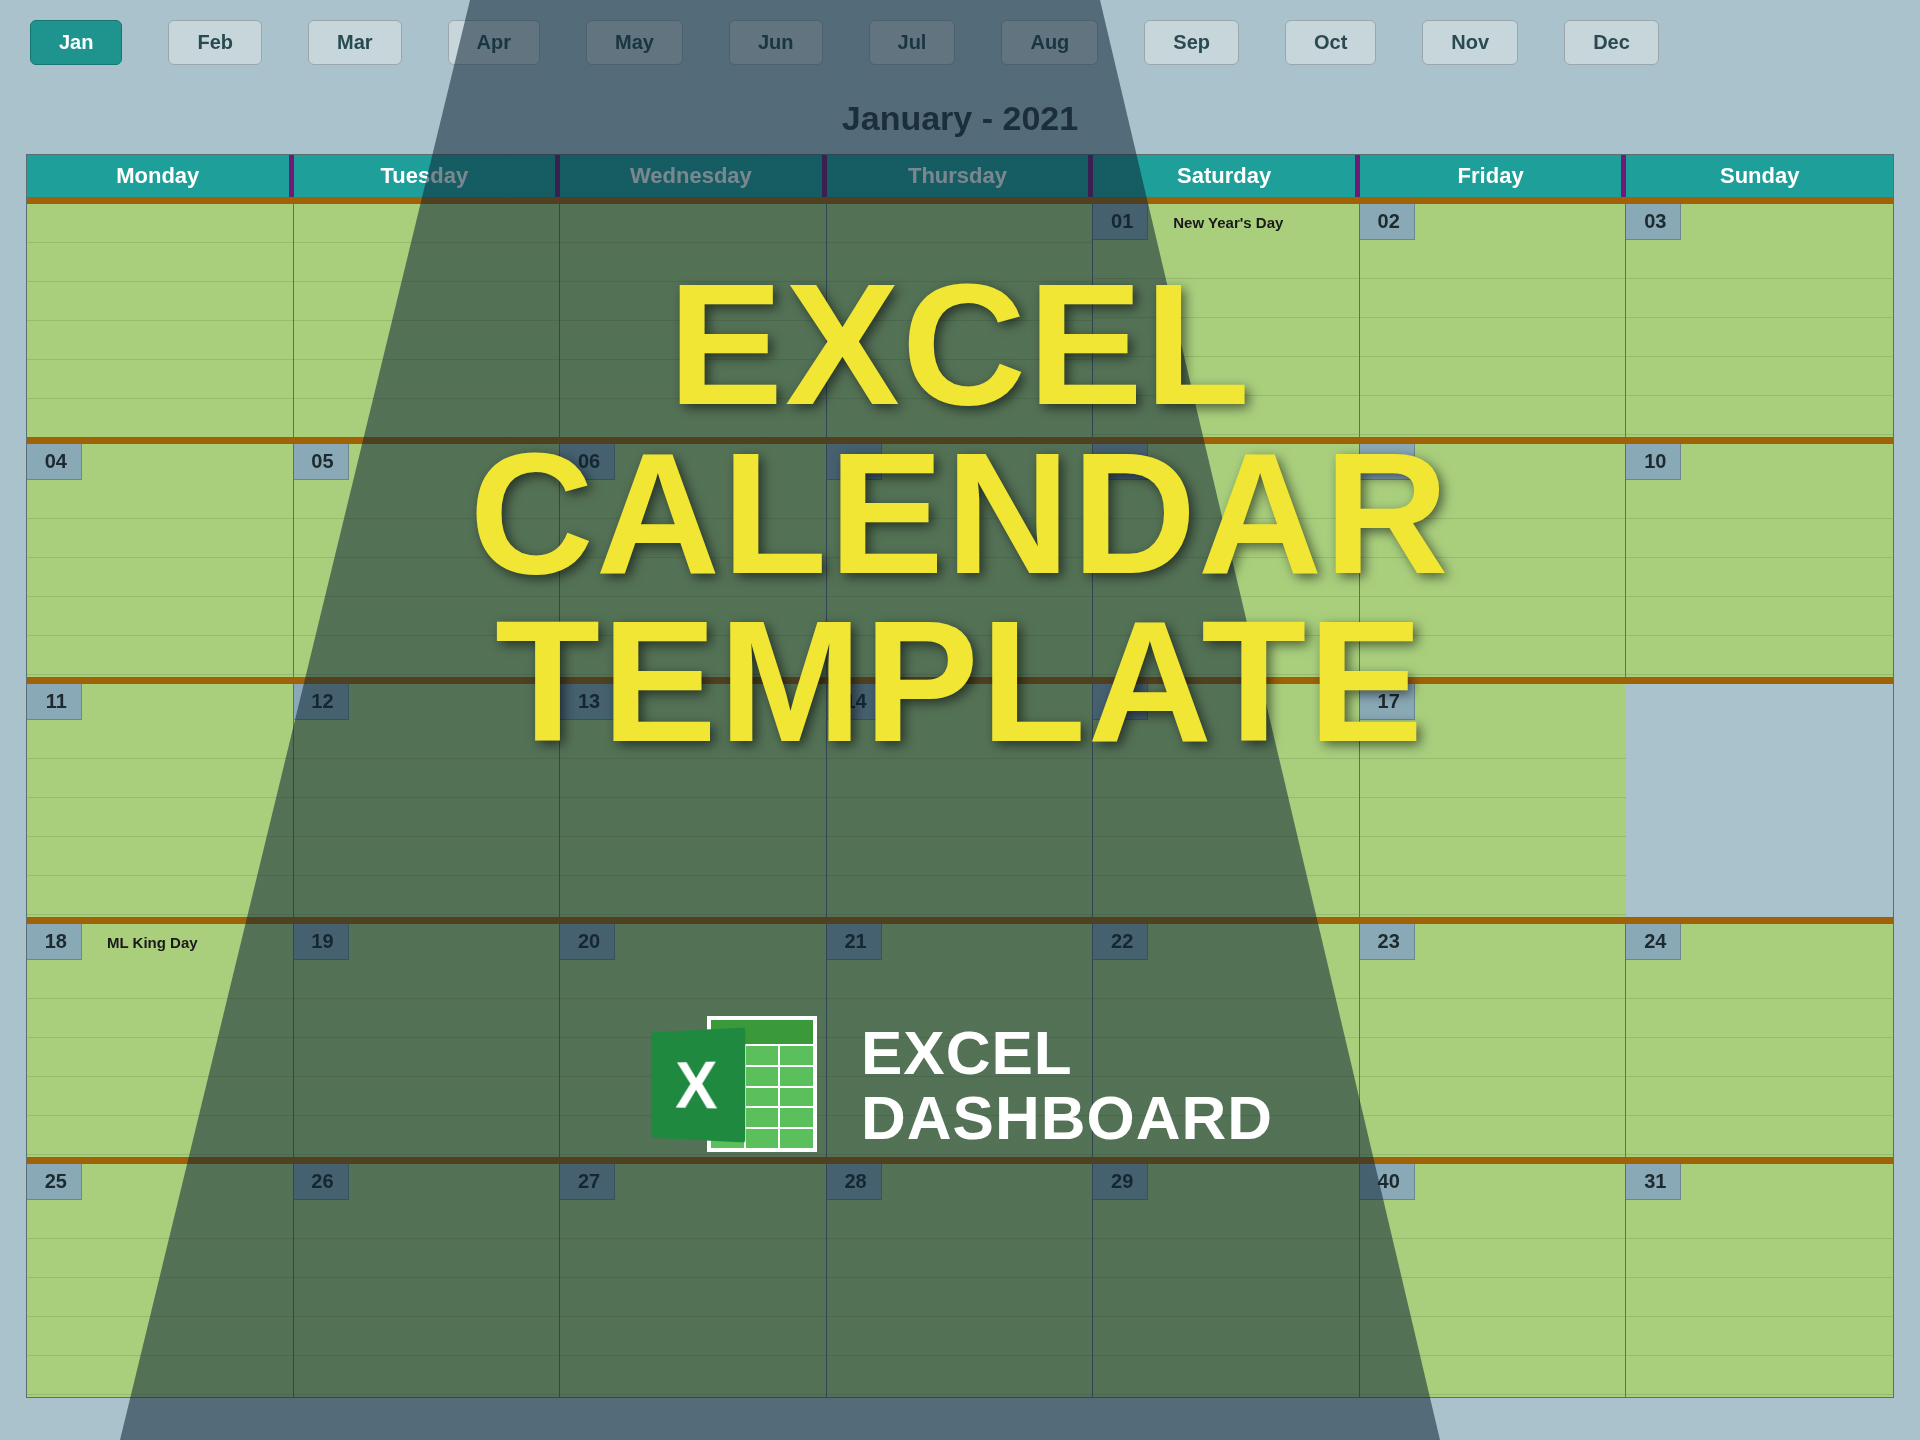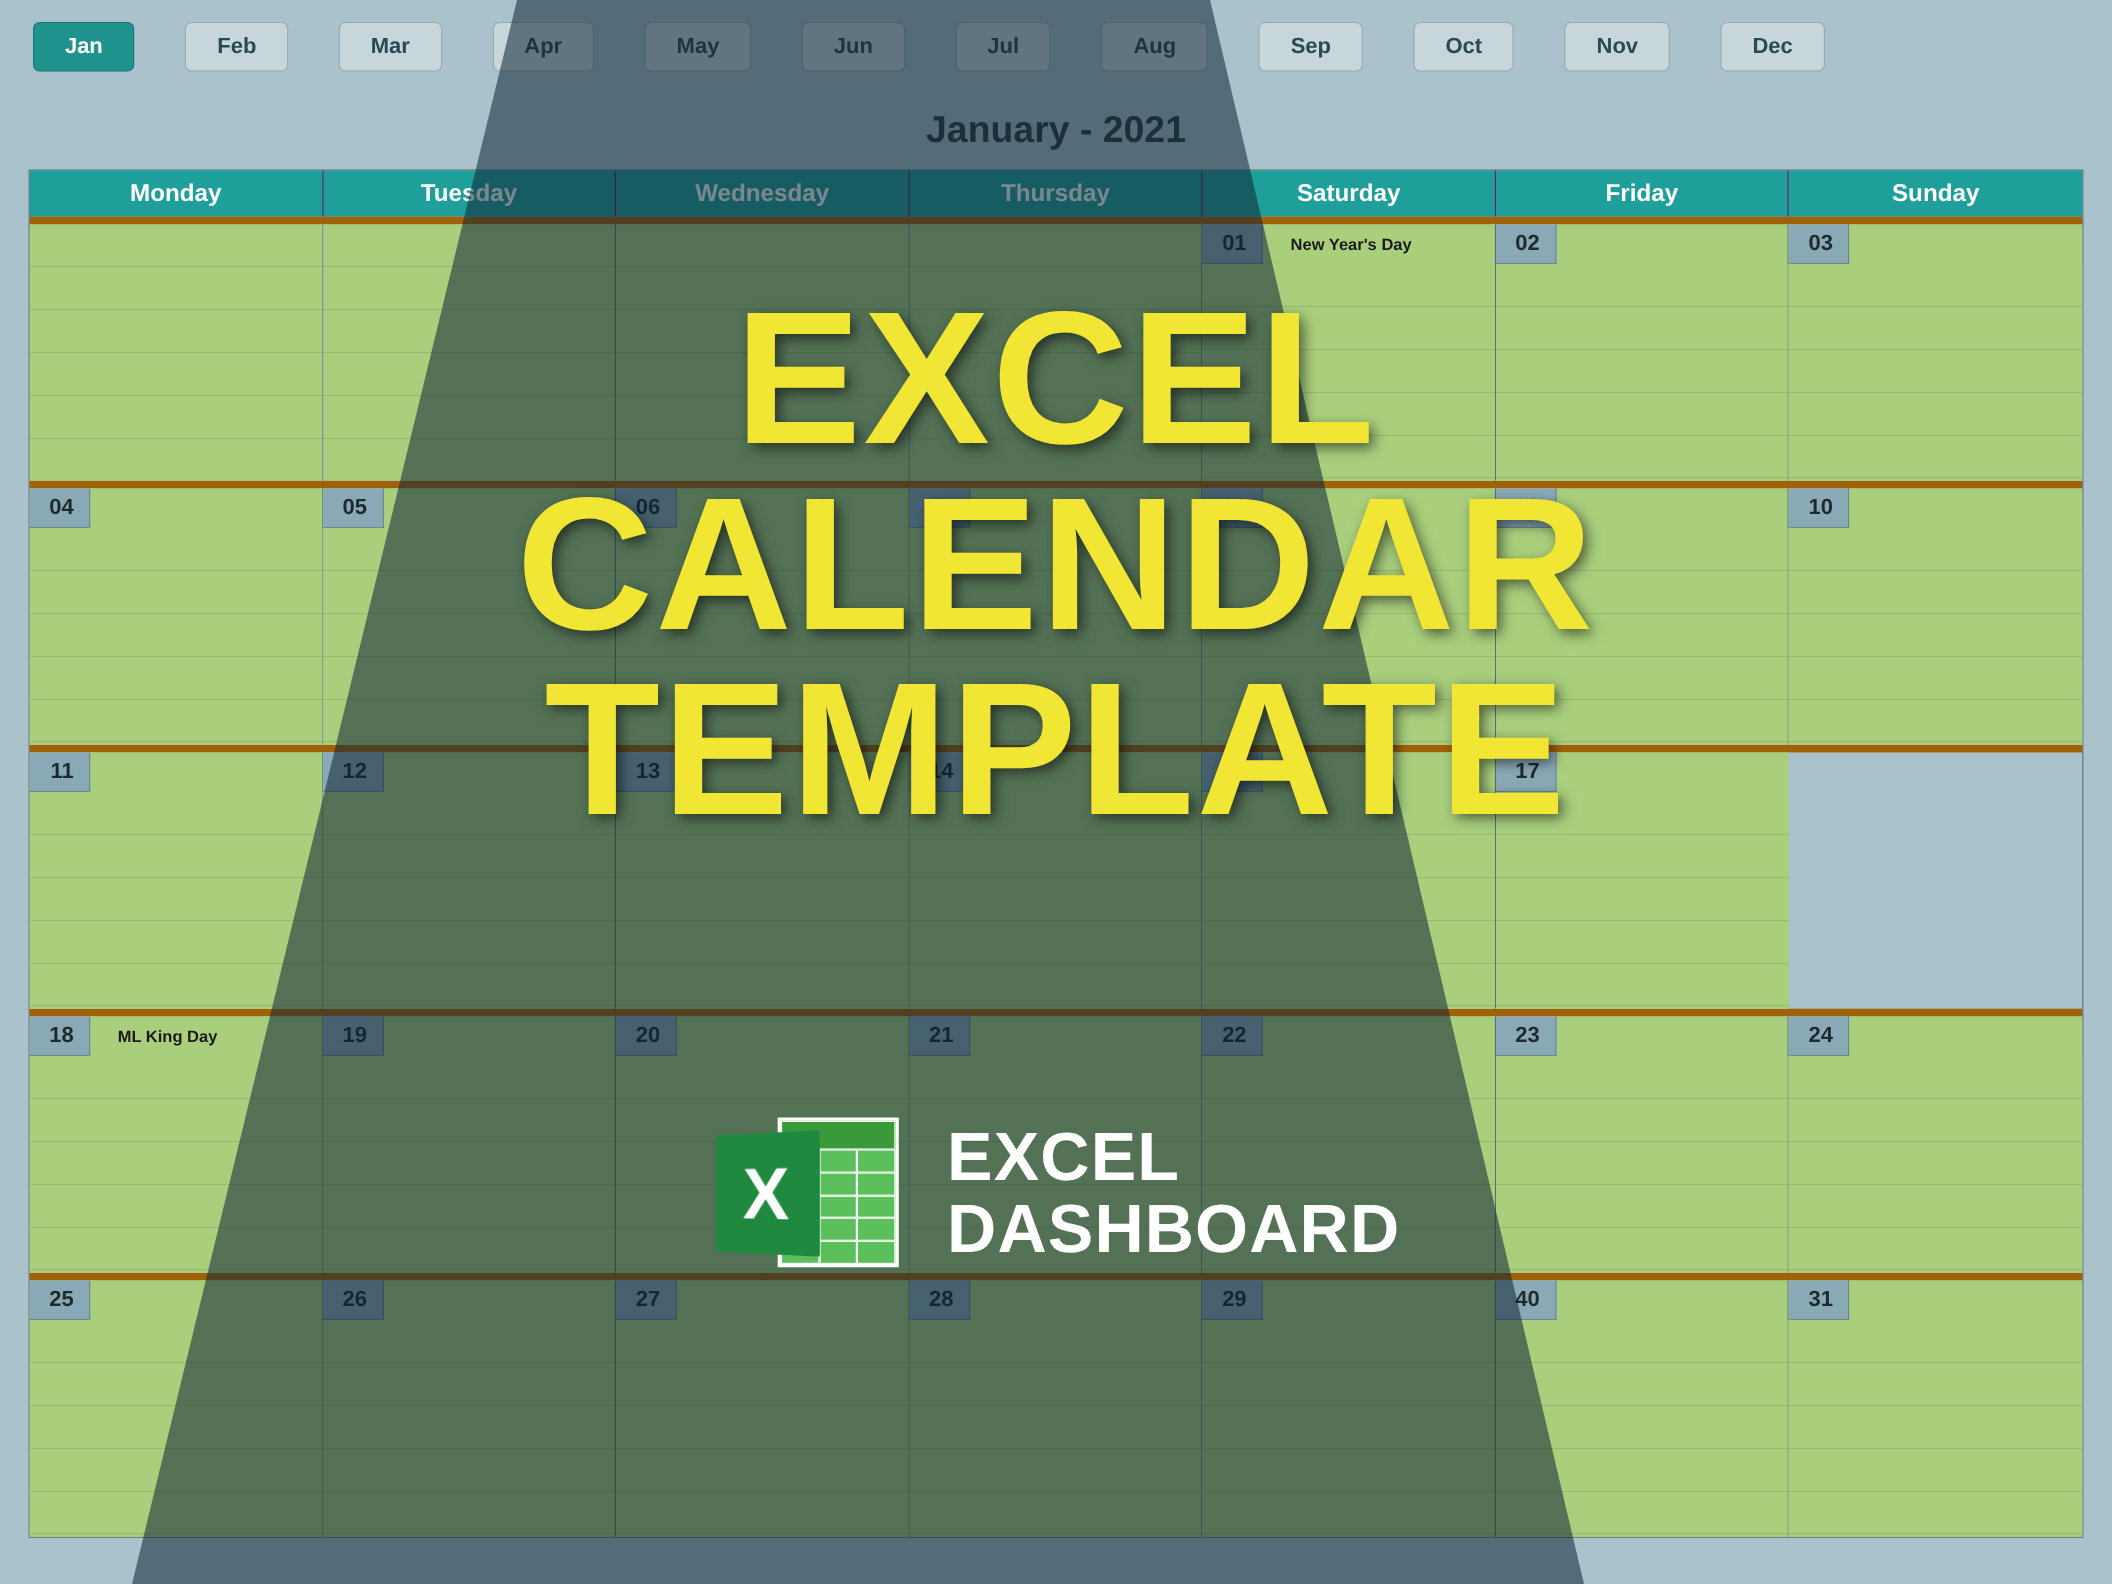--- a/index.html
+++ b/index.html
@@ -43,21 +43,21 @@
     display: grid;
     grid-template-columns: repeat(7, 1fr);
     background: #1f9f9a;
   }
   .day-header div {
     color: #fff;
     font-weight: bold;
     font-size: 22px;
     text-align: center;
     padding: 8px 0;
-    border-right: 1px solid #701a75;
+    border-right: 5px solid #701a75;
   }
   .day-header div:last-child { border-right: none; }
 
   .weeks {
     display: grid;
     grid-template-rows: repeat(5, 240px);
   }
   .week {
     display: grid;
     grid-template-columns: repeat(7, 1fr);

